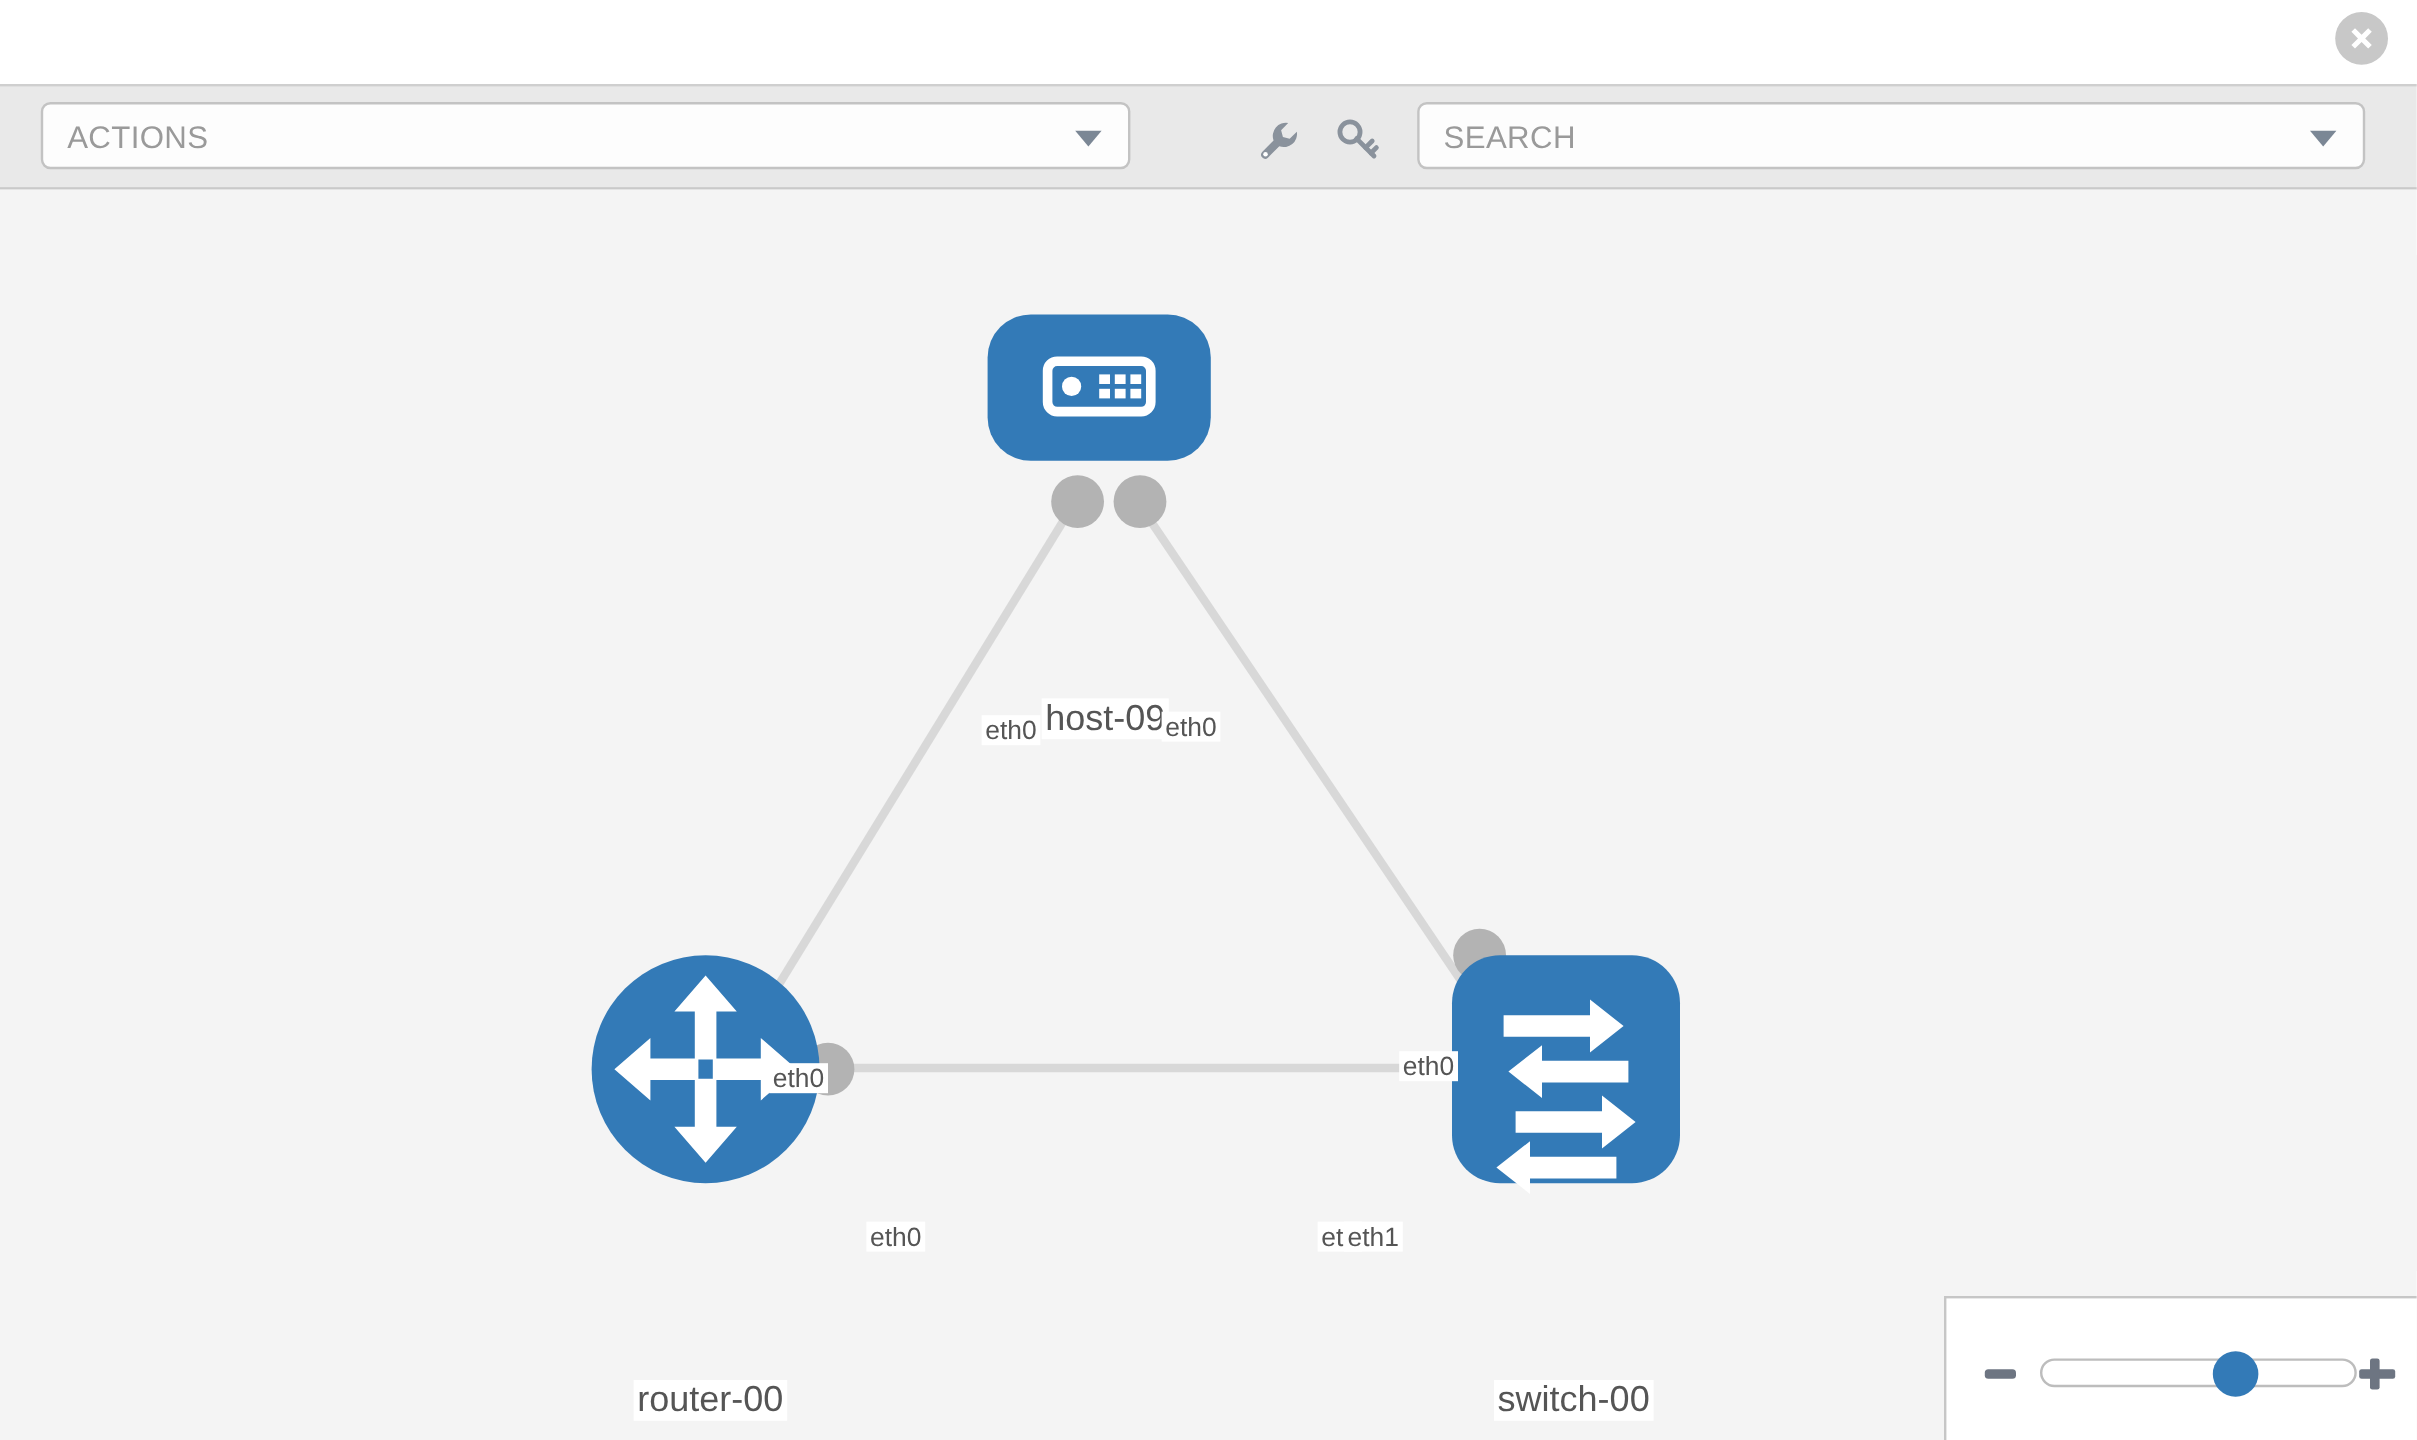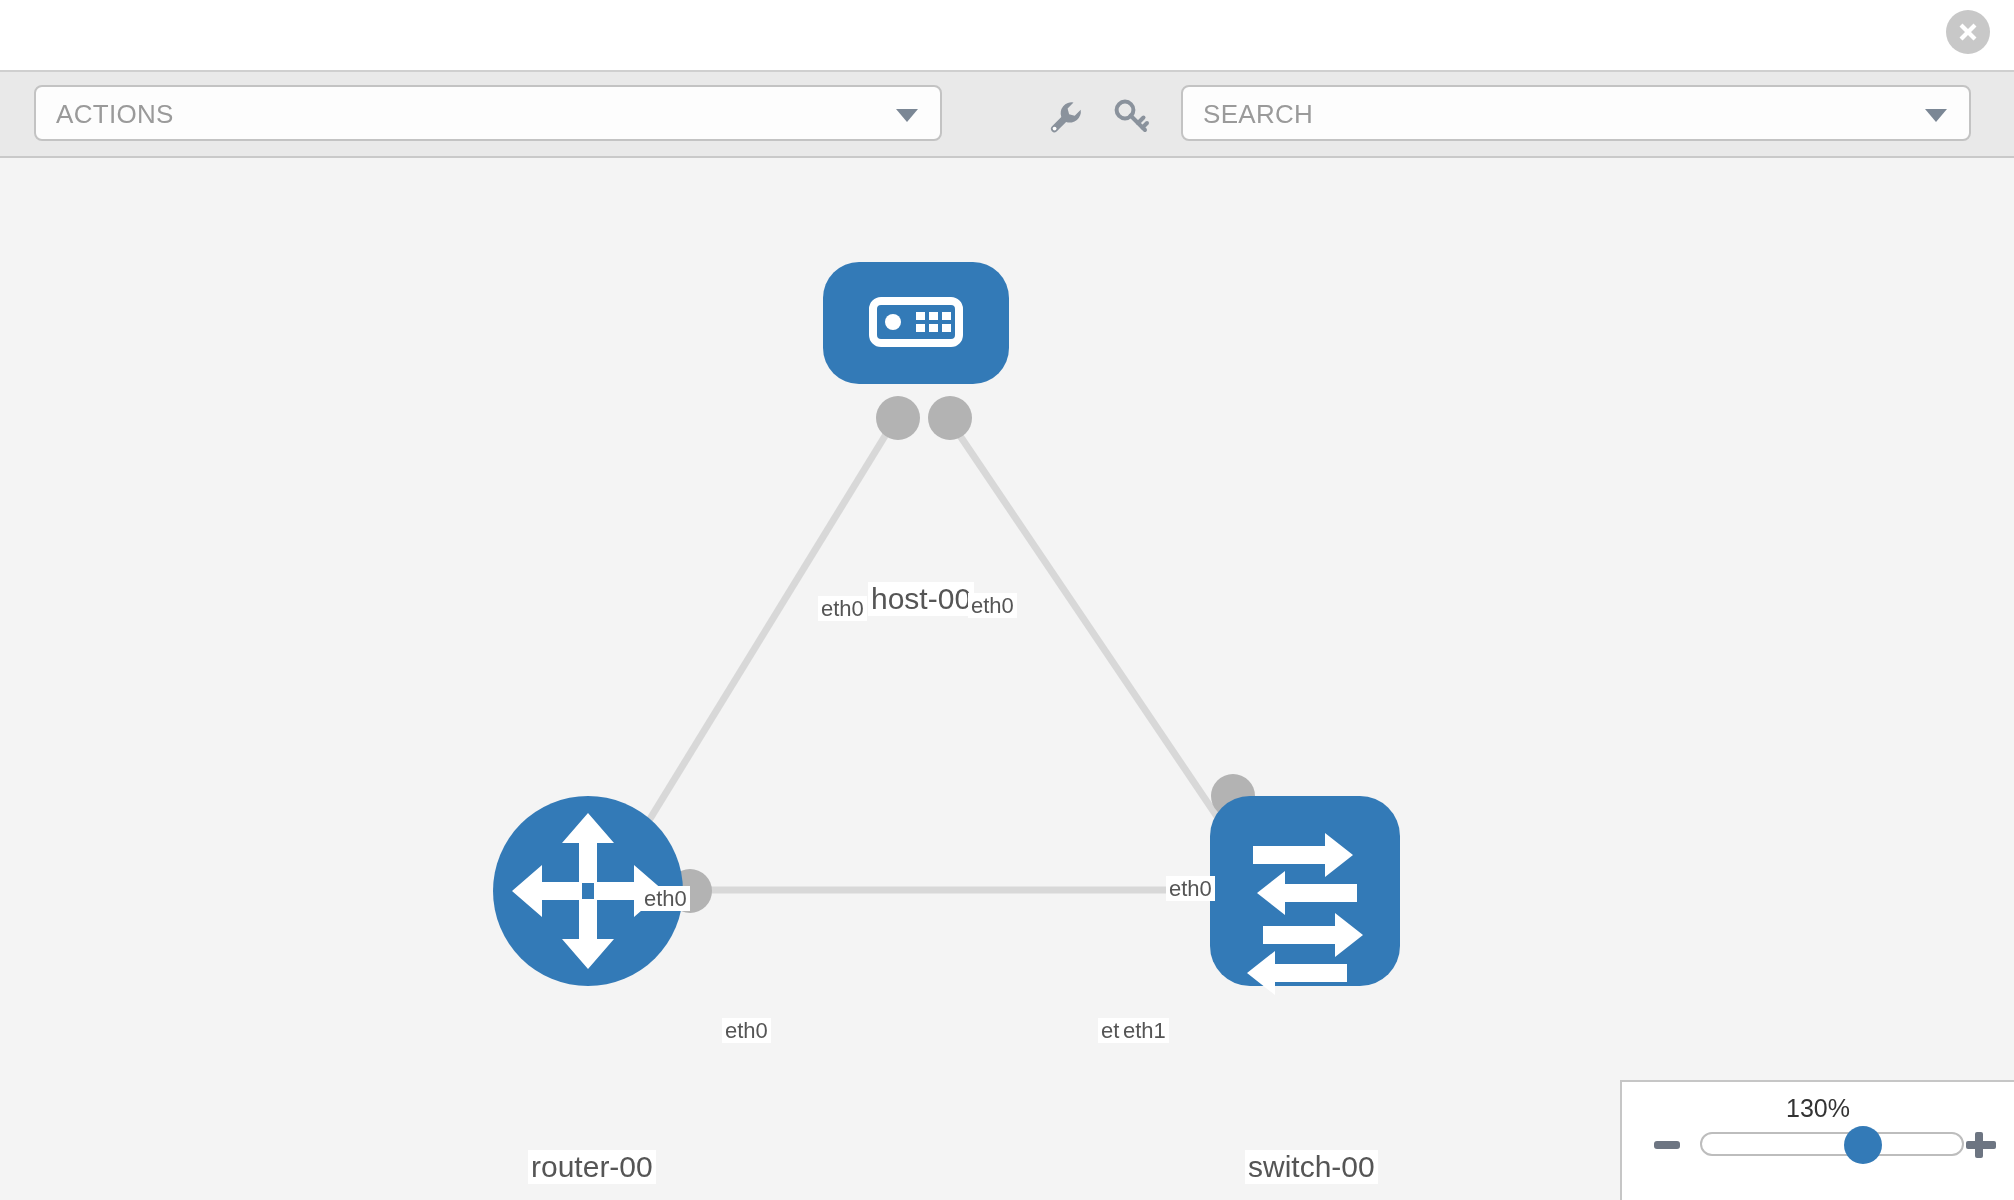--- a/index.html
+++ b/index.html
@@ -317,37 +317,36 @@
 
         <path d="M1357 726 h-72 v-13 l-28 22 28 22 v-13 h72 Z" fill="#ffffff"></path>
 
         <path d="M1263 768 h72 v-13 l28 22 -28 22 v-13 h-72 Z" fill="#ffffff"></path>
 
         <path d="M1347 806 h-72 v-13 l-28 22 28 22 v-13 h72 Z" fill="#ffffff"></path>
       </g>
     </svg>
 
     <div class="nlabel port" style="left:818px;  top:438px;">eth0</div>
-    <div class="nlabel node-name" style="left:868px;  top:424px;">host-00</div>
+    <div class="nlabel node-name" style="left:868px;  top:424px;">host-09</div>
     <div class="nlabel port" style="left:968px;  top:435px;">eth0</div>
 
     <div class="nlabel port" style="left:641px;  top:728px;">eth0</div>
     <div class="nlabel port" style="left:1166px; top:718px;">eth0</div>
 
     <div class="nlabel port" style="left:722px;  top:860px;">eth0</div>
     <div class="nlabel port" style="left:1098px; top:860px;">eth</div>
     <div class="nlabel port" style="left:1120px; top:860px;">eth1</div>
 
     <div class="nlabel node-name" style="left:528px;  top:992px;">router-00</div>
     <div class="nlabel node-name" style="left:1245px; top:992px;">switch-00</div>
 
   </div>
 
   <div class="zoom-panel">
-    <div class="zoom-pct">130%</div>
 
     <div class="zoom-minus">
       <span class="bar"></span>
     </div>
 
     <div class="zoom-track">
       <div class="zoom-thumb" id="zoom-thumb" style="left: 142.2px;"></div>
     </div>
 
     <div class="zoom-plus">

